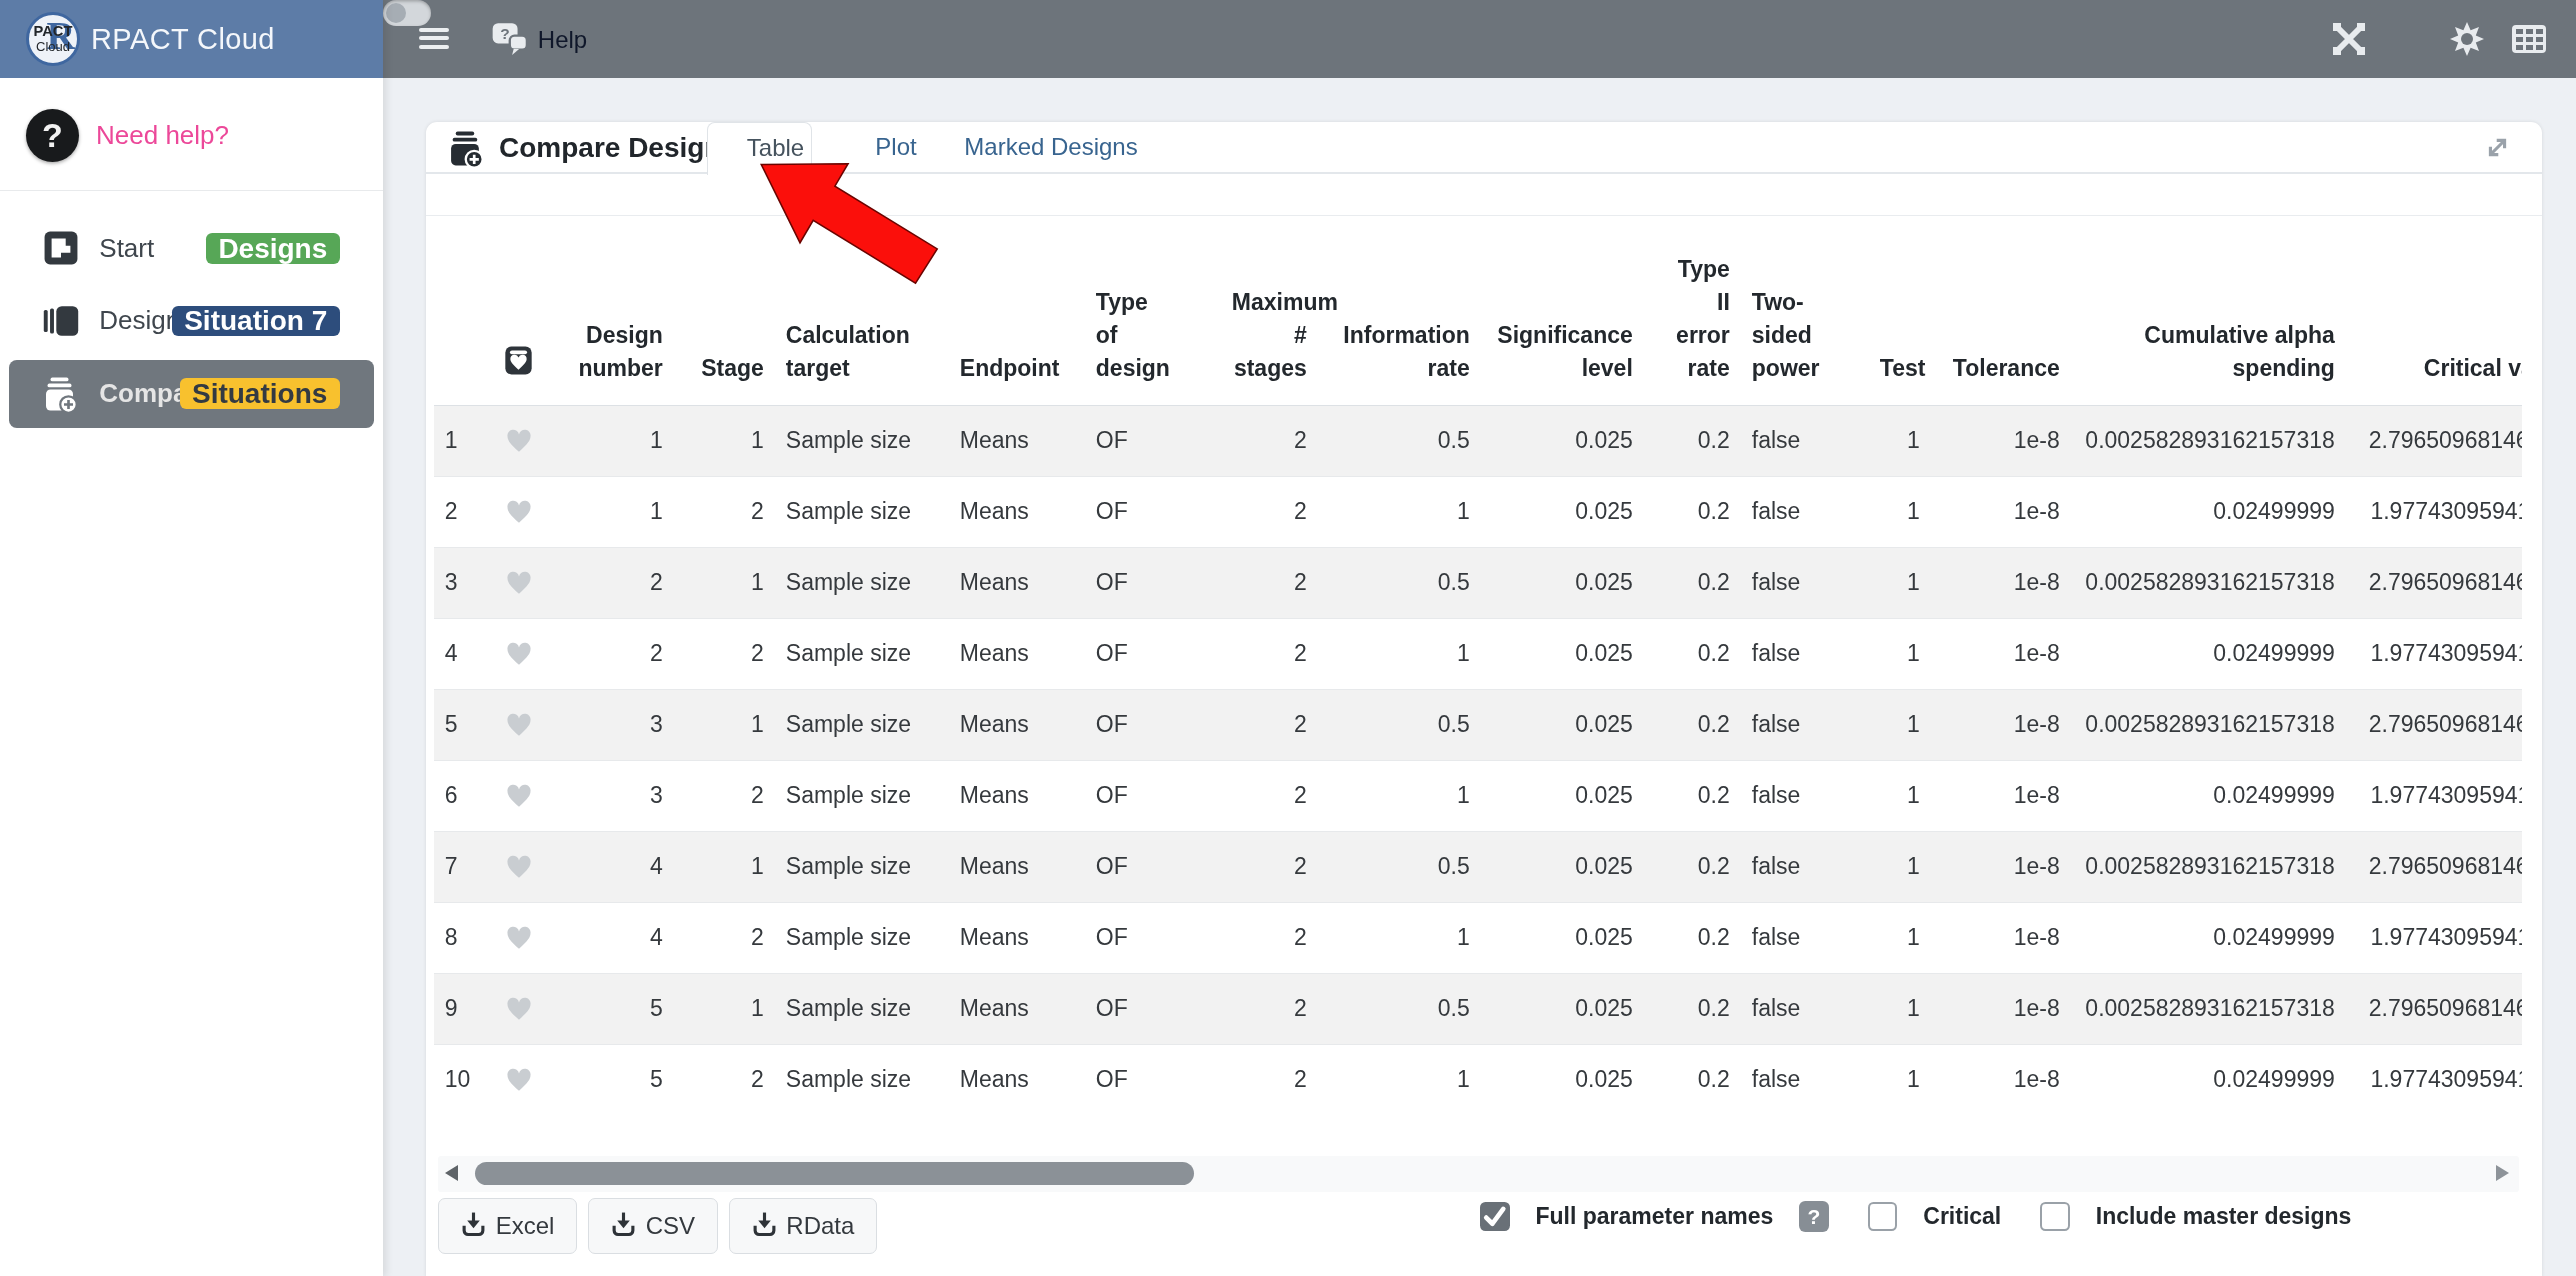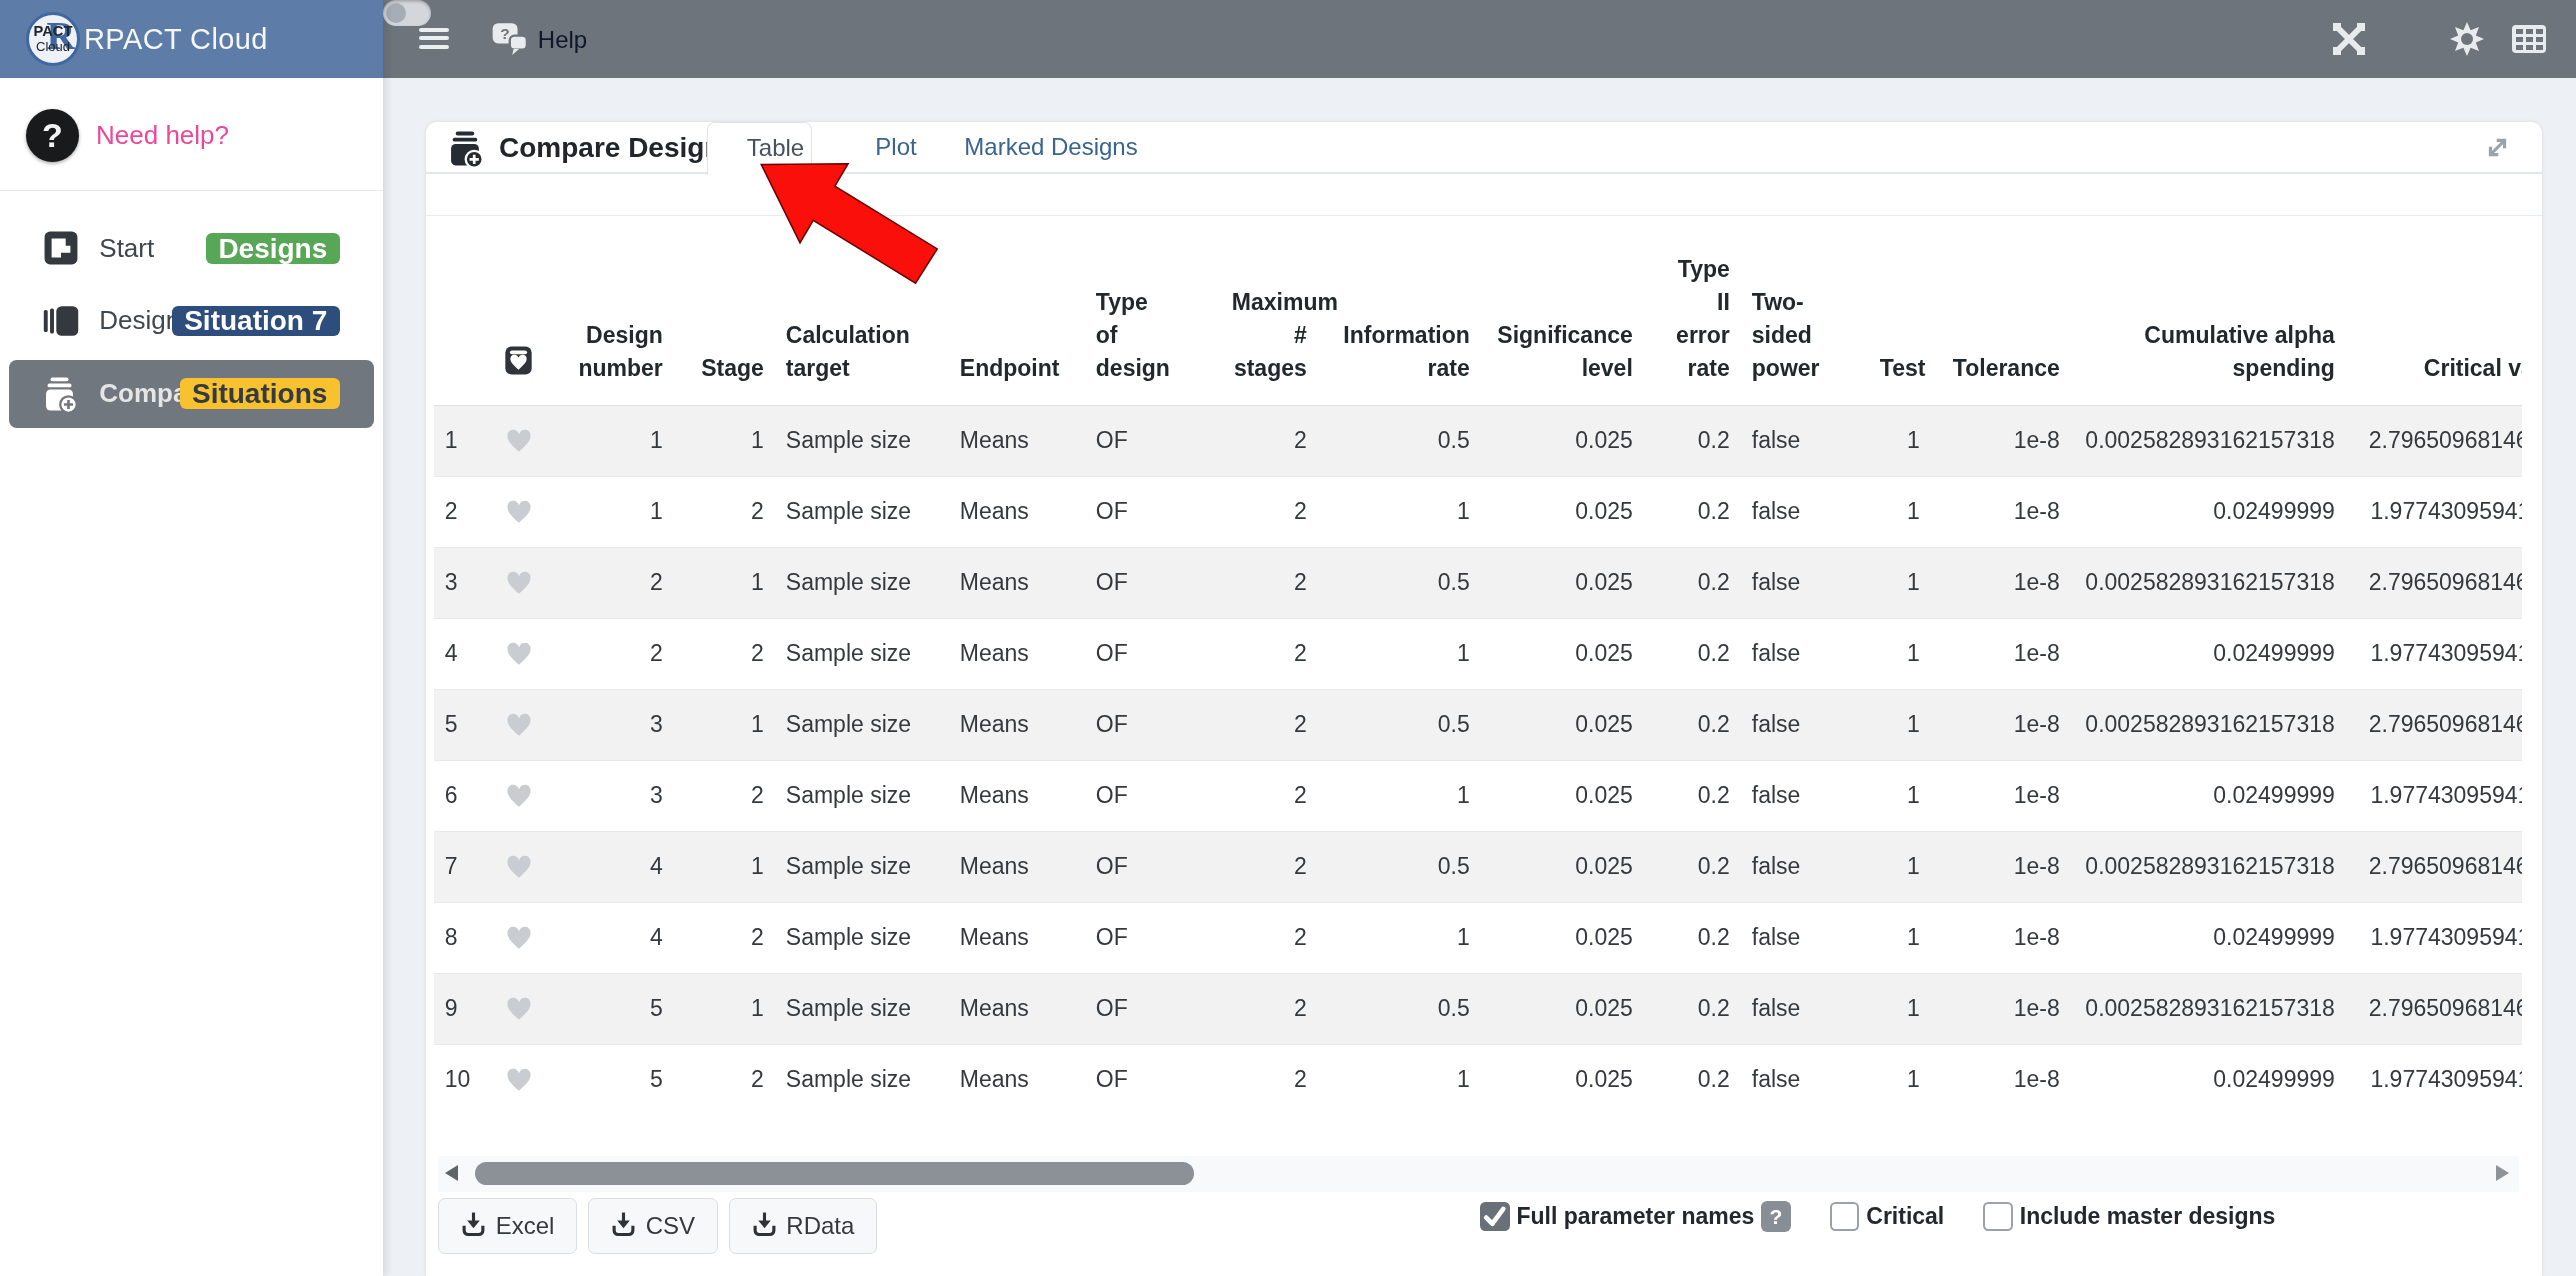--- a/index.html
+++ b/index.html
@@ -10,21 +10,21 @@
   }
   
   .sidebar{position:absolute;left:0;top:0;width:383px;height:1277px;background:#ffffff;
     box-shadow:3.1px 0 7.8px rgba(0,0,0,.10);z-index:5;}
   .sidebar-header{height:78px;background:#5d7ca7;display:flex;align-items:center;padding:0 0 0 26px;box-sizing:border-box;}
   .logo-circle{width:54px;height:54px;border-radius:50%;background:#eef2f8;border:3.1px solid #3f67a0;
     display:flex;flex-direction:column;align-items:center;justify-content:center;box-sizing:border-box;position:relative;overflow:hidden;}
   .logo-r{position:absolute;right:1.6px;top:-3.1px;font-size:40px;font-weight:700;color:#3f67a0;font-family:"Liberation Serif",serif;}
   .logo-t1{font-size:14.7px;font-weight:700;color:#22262a;line-height:15.5px;z-index:1;}
   .logo-t2{font-size:13px;color:#22262a;line-height:14px;z-index:1;}
-  .sidebar-title{color:#f4f7fb;font-size:29px;margin-left:4px;letter-spacing:0.4px;}
+  .sidebar-title{color:#f4f7fb;font-size:29px;margin-left:11px;letter-spacing:0.4px;}
   .need-help{display:flex;align-items:center;padding:31px 0 28px 26px;cursor:pointer;}
   .need-help-icon{width:53px;height:53px;border-radius:50%;background:#181a1c;color:#f2f2f2;
     display:flex;align-items:center;justify-content:center;font-size:34px;font-weight:700;box-shadow:0 1.6px 3.9px rgba(0,0,0,.35);}
   .need-help-label{margin-left:17px;font-size:26px;color:#ec4899;}
   .sidebar-divider{border-bottom:1.6px solid #e8eaec;}
   .sidebar-menu{padding-top:18.6px;}
   .menu-item{position:relative;display:flex;align-items:center;height:68px;margin:4.7px 9.3px;border-radius:7.8px;cursor:pointer;}
   .menu-item .mi-icon{width:36px;height:36px;margin-left:34px;flex:0 0 auto;color:#33393f;}
   .menu-item .mi-label{margin-left:20px;font-size:26px;color:#3f464d;}
   .menu-item.active{background:#70777e;}
@@ -74,21 +74,21 @@
   .hscroll .arr-left{position:absolute;left:7.8px;top:9.3px;width:0;height:0;
     border-top:8.5px solid transparent;border-bottom:8.5px solid transparent;border-right:13px solid #5f6468;cursor:pointer;}
   .hscroll .arr-right{position:absolute;right:9.3px;top:9.3px;width:0;height:0;
     border-top:8.5px solid transparent;border-bottom:8.5px solid transparent;border-left:13px solid #8d9399;cursor:pointer;}
   
   .export-row{position:absolute;left:12.4px;top:1076px;display:flex;gap:11px;}
   .export-btn{display:flex;align-items:center;gap:9.3px;height:56px;padding:0 22px;background:#f7f8f9;
     border:1.6px solid #dadee2;border-radius:7px;font-size:24px;color:#34393e;cursor:pointer;box-sizing:border-box;}
   .export-btn svg{color:#2e3338;}
   .options-row{position:absolute;left:1054px;top:1079px;display:flex;align-items:center;gap:39px;}
-  .opt{display:flex;align-items:center;gap:7px;}
+  .opt{display:flex;align-items:center;gap:26px;}
   .opt .box{width:29.5px;height:29.5px;border-radius:5.4px;box-sizing:border-box;cursor:pointer;flex:0 0 auto;}
   .opt .box.checked{background:#697077;}
   .opt .box.unchecked{background:#ffffff;border:2.3px solid #9aa1a8;}
   .opt .lbl{font-size:23px;font-weight:700;color:#23282d;}
   .help-badge{width:29.5px;height:31px;border-radius:6.2px;background:#878e95;color:#ffffff;font-size:21px;font-weight:700;
     display:flex;align-items:center;justify-content:center;cursor:pointer;}
   
   .red-arrow{position:absolute;left:0;top:0;z-index:50;pointer-events:none;}
 </style>
 </head>

